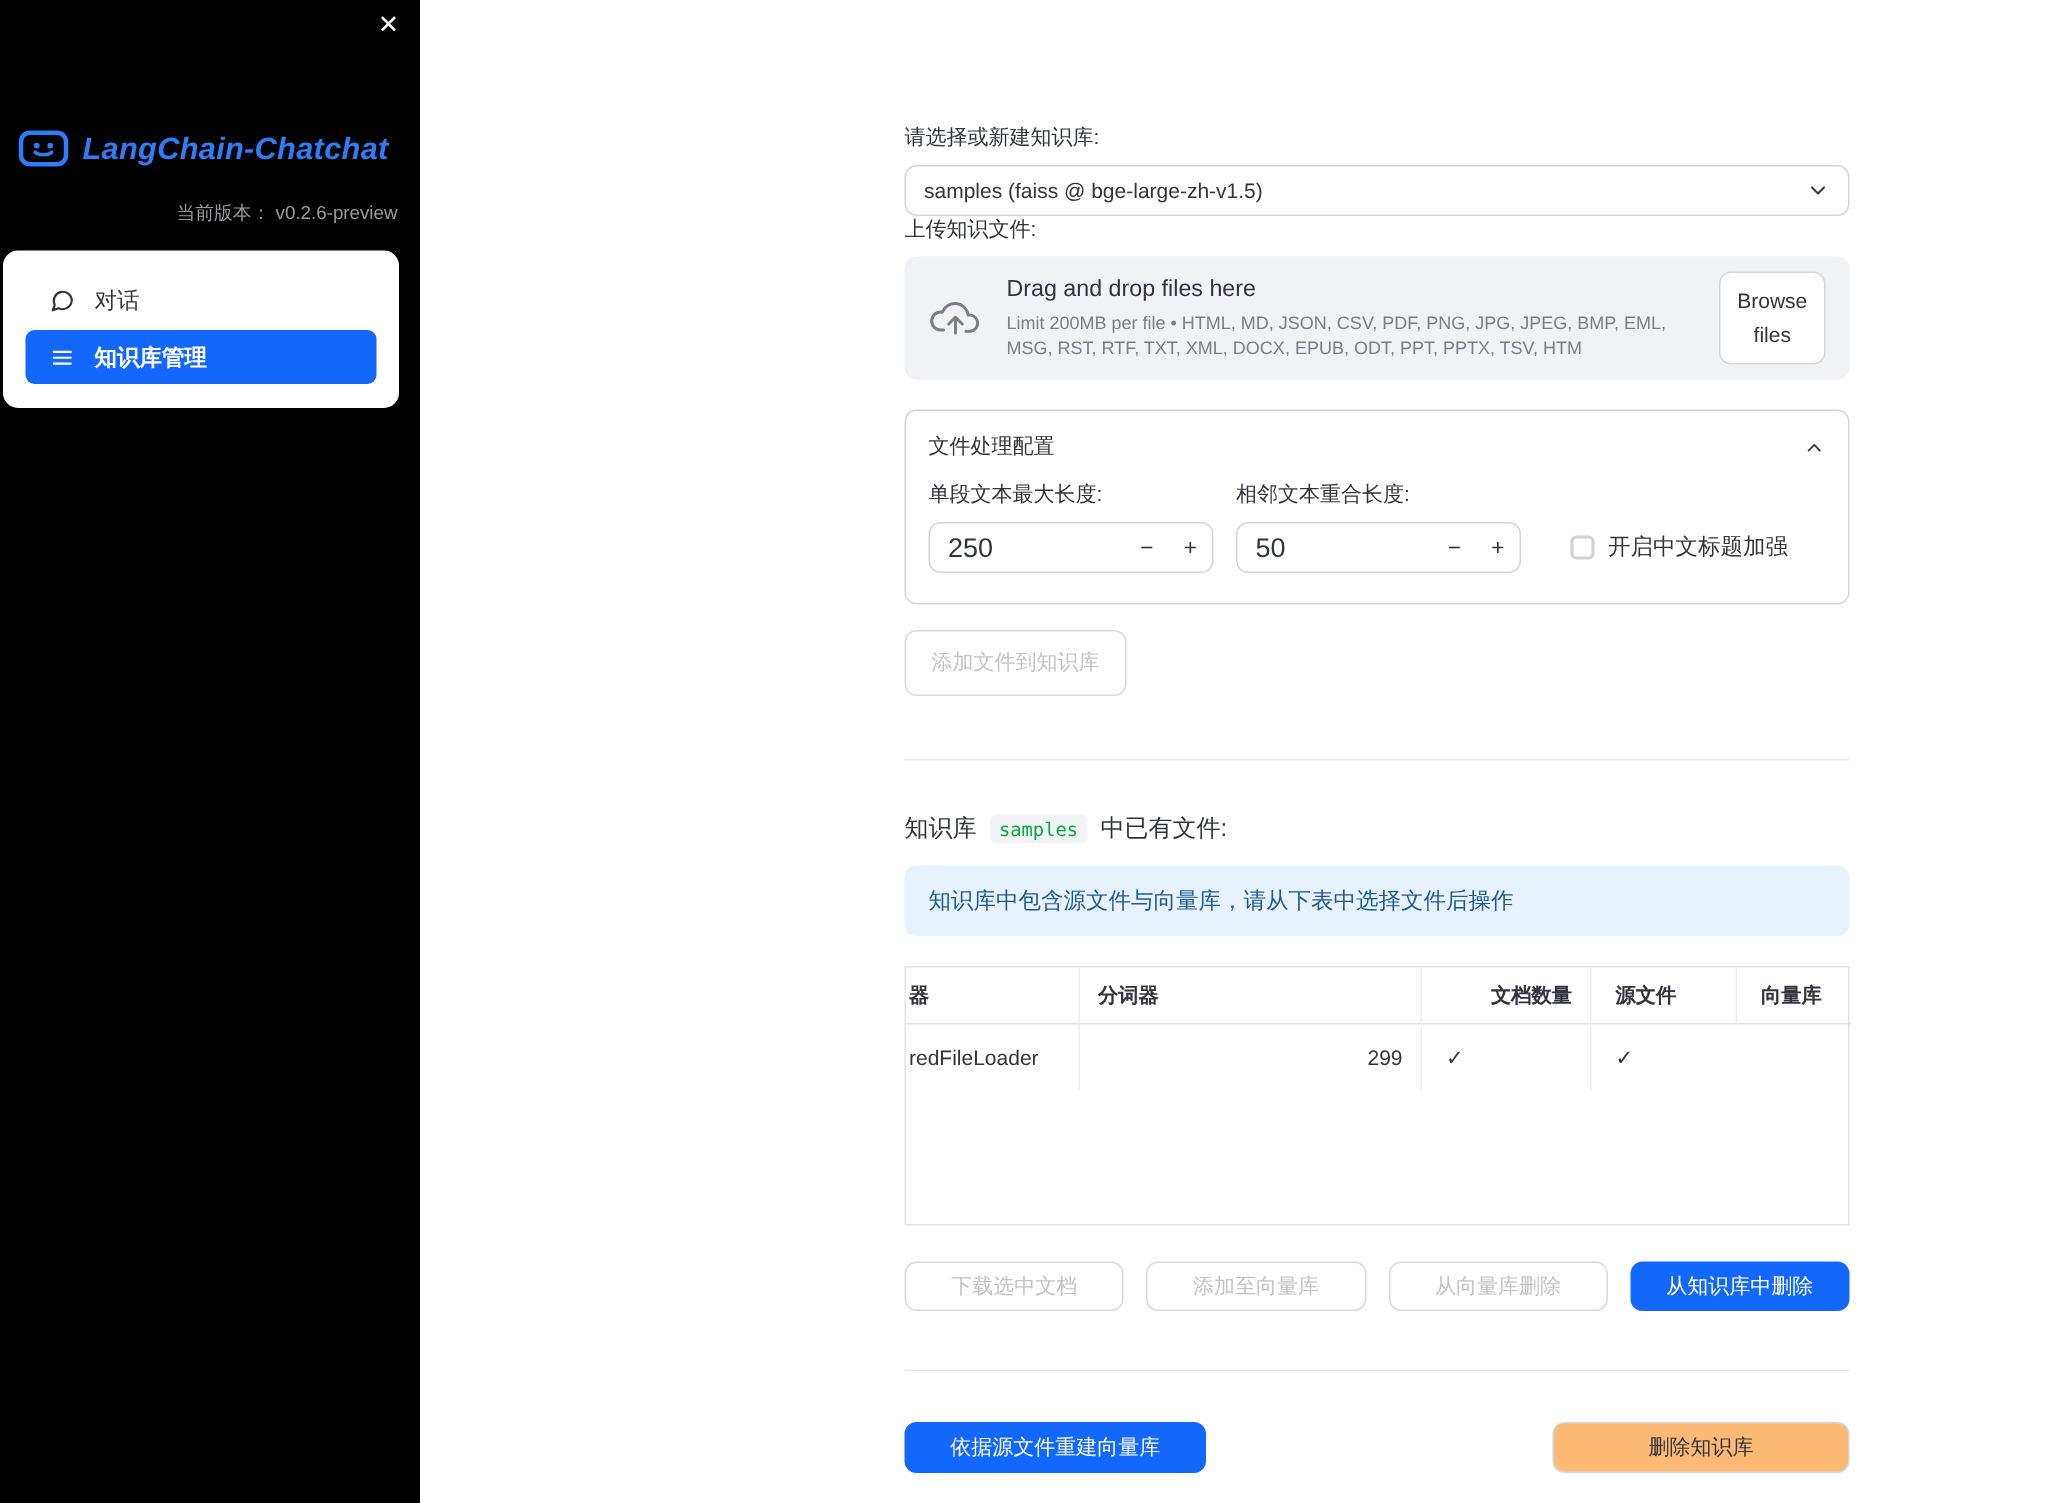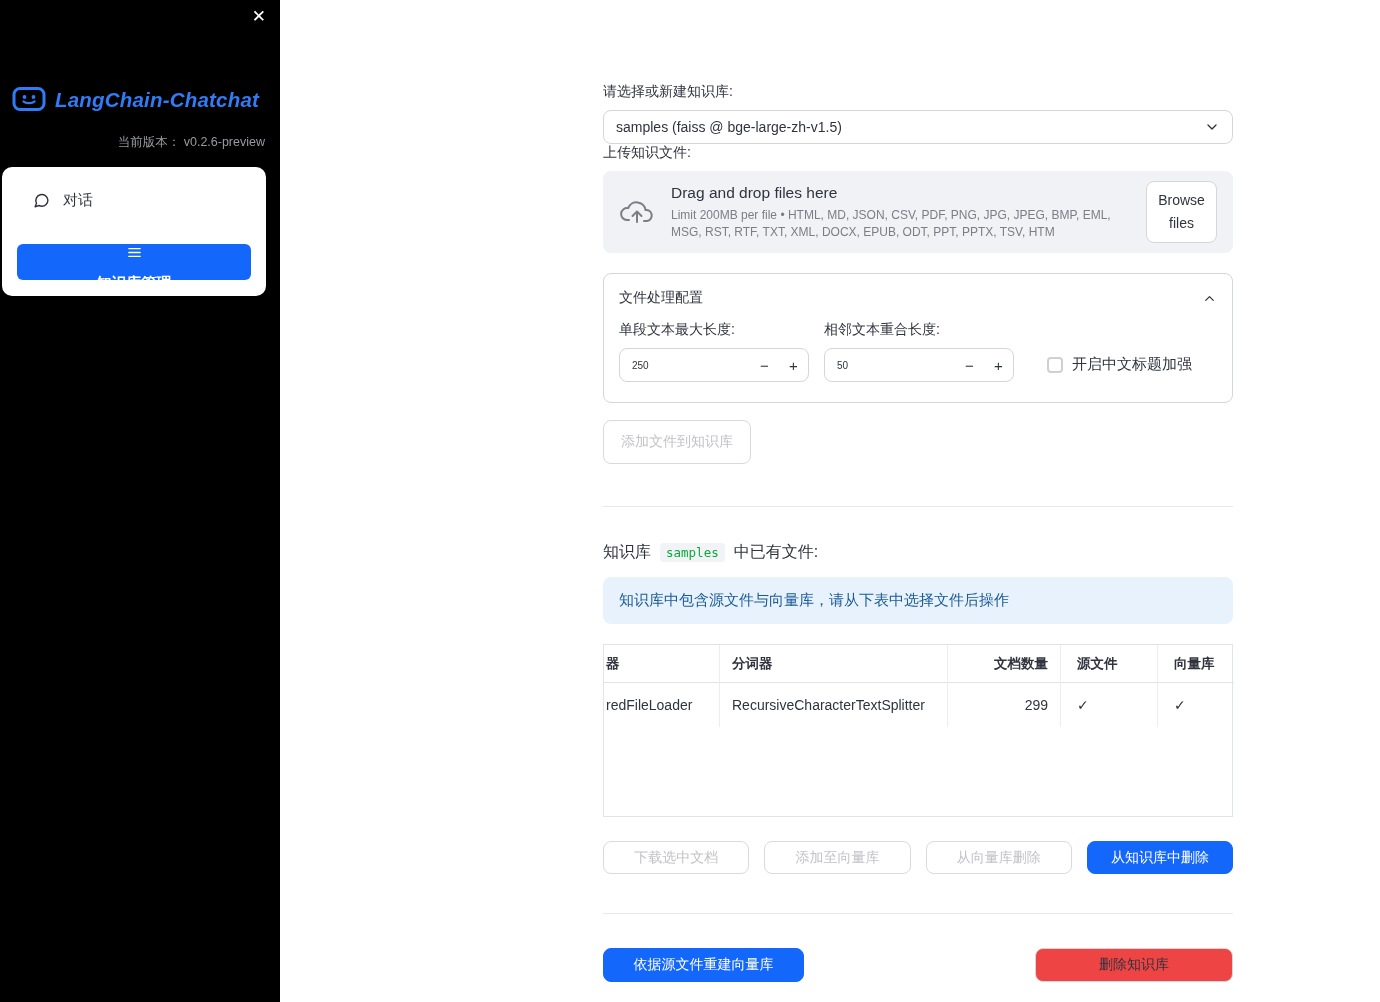--- a/index.html
+++ b/index.html
@@ -31,21 +31,21 @@
   }
   .nav-card {
     background: #ffffff; color: #31333f; border-radius: 10px;
     margin: 16px 14px 0 2px; padding: 16px 15px;
   }
   .nav-item {
     display: flex; align-items: center; gap: 13px;
     height: 34px; padding: 0 15px; font-size: 15px; border-radius: 6px;
     cursor: pointer;
   }
-  .nav-item + .nav-item { margin-top: 27px; flex-direction: column; }
+  .nav-item + .nav-item { margin-top: 3px; }
   .nav-item.selected {
     background: #1467fb; color: #ffffff; height: 36px; font-weight: bold;
   }
   .nav-icon { display: inline-flex; width: 18px; justify-content: center; }
 
   
   .main { position: absolute; left: 280px; top: 0; width: 1100px; height: 1002px; background: #fff; }
   .content { width: 630px; margin-left: 323px; padding-top: 83px; }
 
   .field-label { font-size: 14px; color: #31333f; margin-bottom: 9px; }
@@ -75,36 +75,36 @@
     padding: 15px 15px 20px 15px;
   }
   .config-head { display: flex; justify-content: space-between; align-items: center; }
   .config-title { font-size: 14px; color: #31333f; }
   .config-row { display: flex; gap: 15px; margin-top: 14px; align-items: flex-end; }
   .num-group { width: 190px; }
   .num-input {
     margin-top: 9px; height: 34px; border: 1px solid #d5d6da; border-radius: 8px;
     display: flex; align-items: center; overflow: hidden; background: #fff;
   }
-  .num-value { flex: 1; padding-left: 12px; font-size: 10px; }
+  .num-value { flex: 1; padding-left: 12px; font-size: 18px; }
   .step-btn {
     width: 29px; height: 100%; display: flex; align-items: center; justify-content: center;
     font-size: 15px; color: #31333f; cursor: pointer;
   }
   .checkbox-group { display: flex; align-items: center; gap: 9px; margin-left: 18px; margin-bottom: 8px; }
   .checkbox {
     width: 16px; height: 16px; border: 2px solid #ced0d6; border-radius: 4px; background: #fff;
     cursor: pointer; flex: none;
   }
   .checkbox-label { font-size: 15px; }
 
   .btn { border-radius: 8px; font-size: 14px; display: inline-flex; align-items: center; justify-content: center; cursor: pointer; }
   .btn-disabled { background: #fff; border: 1px solid #d9dade; color: #c2c3c8; cursor: default; }
   .btn-primary { background: #1467fb; border: 1px solid #1467fb; color: #fff; }
-  .btn-secondary { background: #ef4444; border: 1px solid #d5d6da; color: #31333f; }
+  .btn-secondary { background: #fdba74; border: 1px solid #d5d6da; color: #31333f; }
 
   .add-files-btn { margin-top: 17px; height: 44px; padding: 0 17px; }
 
   .divider { border: none; border-top: 1px solid #e8e9ec; margin-top: 42px; }
   .divider-2 { margin-top: 39px; }
 
   .existing-line { margin-top: 35px; font-size: 16px; display: flex; align-items: center; gap: 9px; }
   .kb-chip {
     font-family: "DejaVu Sans Mono", "Liberation Mono", monospace;
     font-size: 12.5px; color: #09ab3b; background: #f2f3f7;
@@ -255,21 +255,20 @@
     <div class="table">
       <div class="trow thead">
         <div class="cell clip">器</div>
         <div class="cell">分词器</div>
         <div class="cell num">文档数量</div>
         <div class="cell mark">源文件</div>
         <div class="cell mark">向量库</div>
       </div>
       <div class="trow tbody">
         <div class="cell clip">redFileLoader</div>
-        <div class="cell">RecursiveCharacterTextSplitter</div>
         <div class="cell num">299</div>
         <div class="cell mark">✓</div>
         <div class="cell mark">✓</div>
       </div>
       <div class="tfill"></div>
     </div>
 
     <div class="actions-row">
       <div class="btn btn-disabled">下载选中文档</div>
       <div class="btn btn-disabled">添加至向量库</div>

